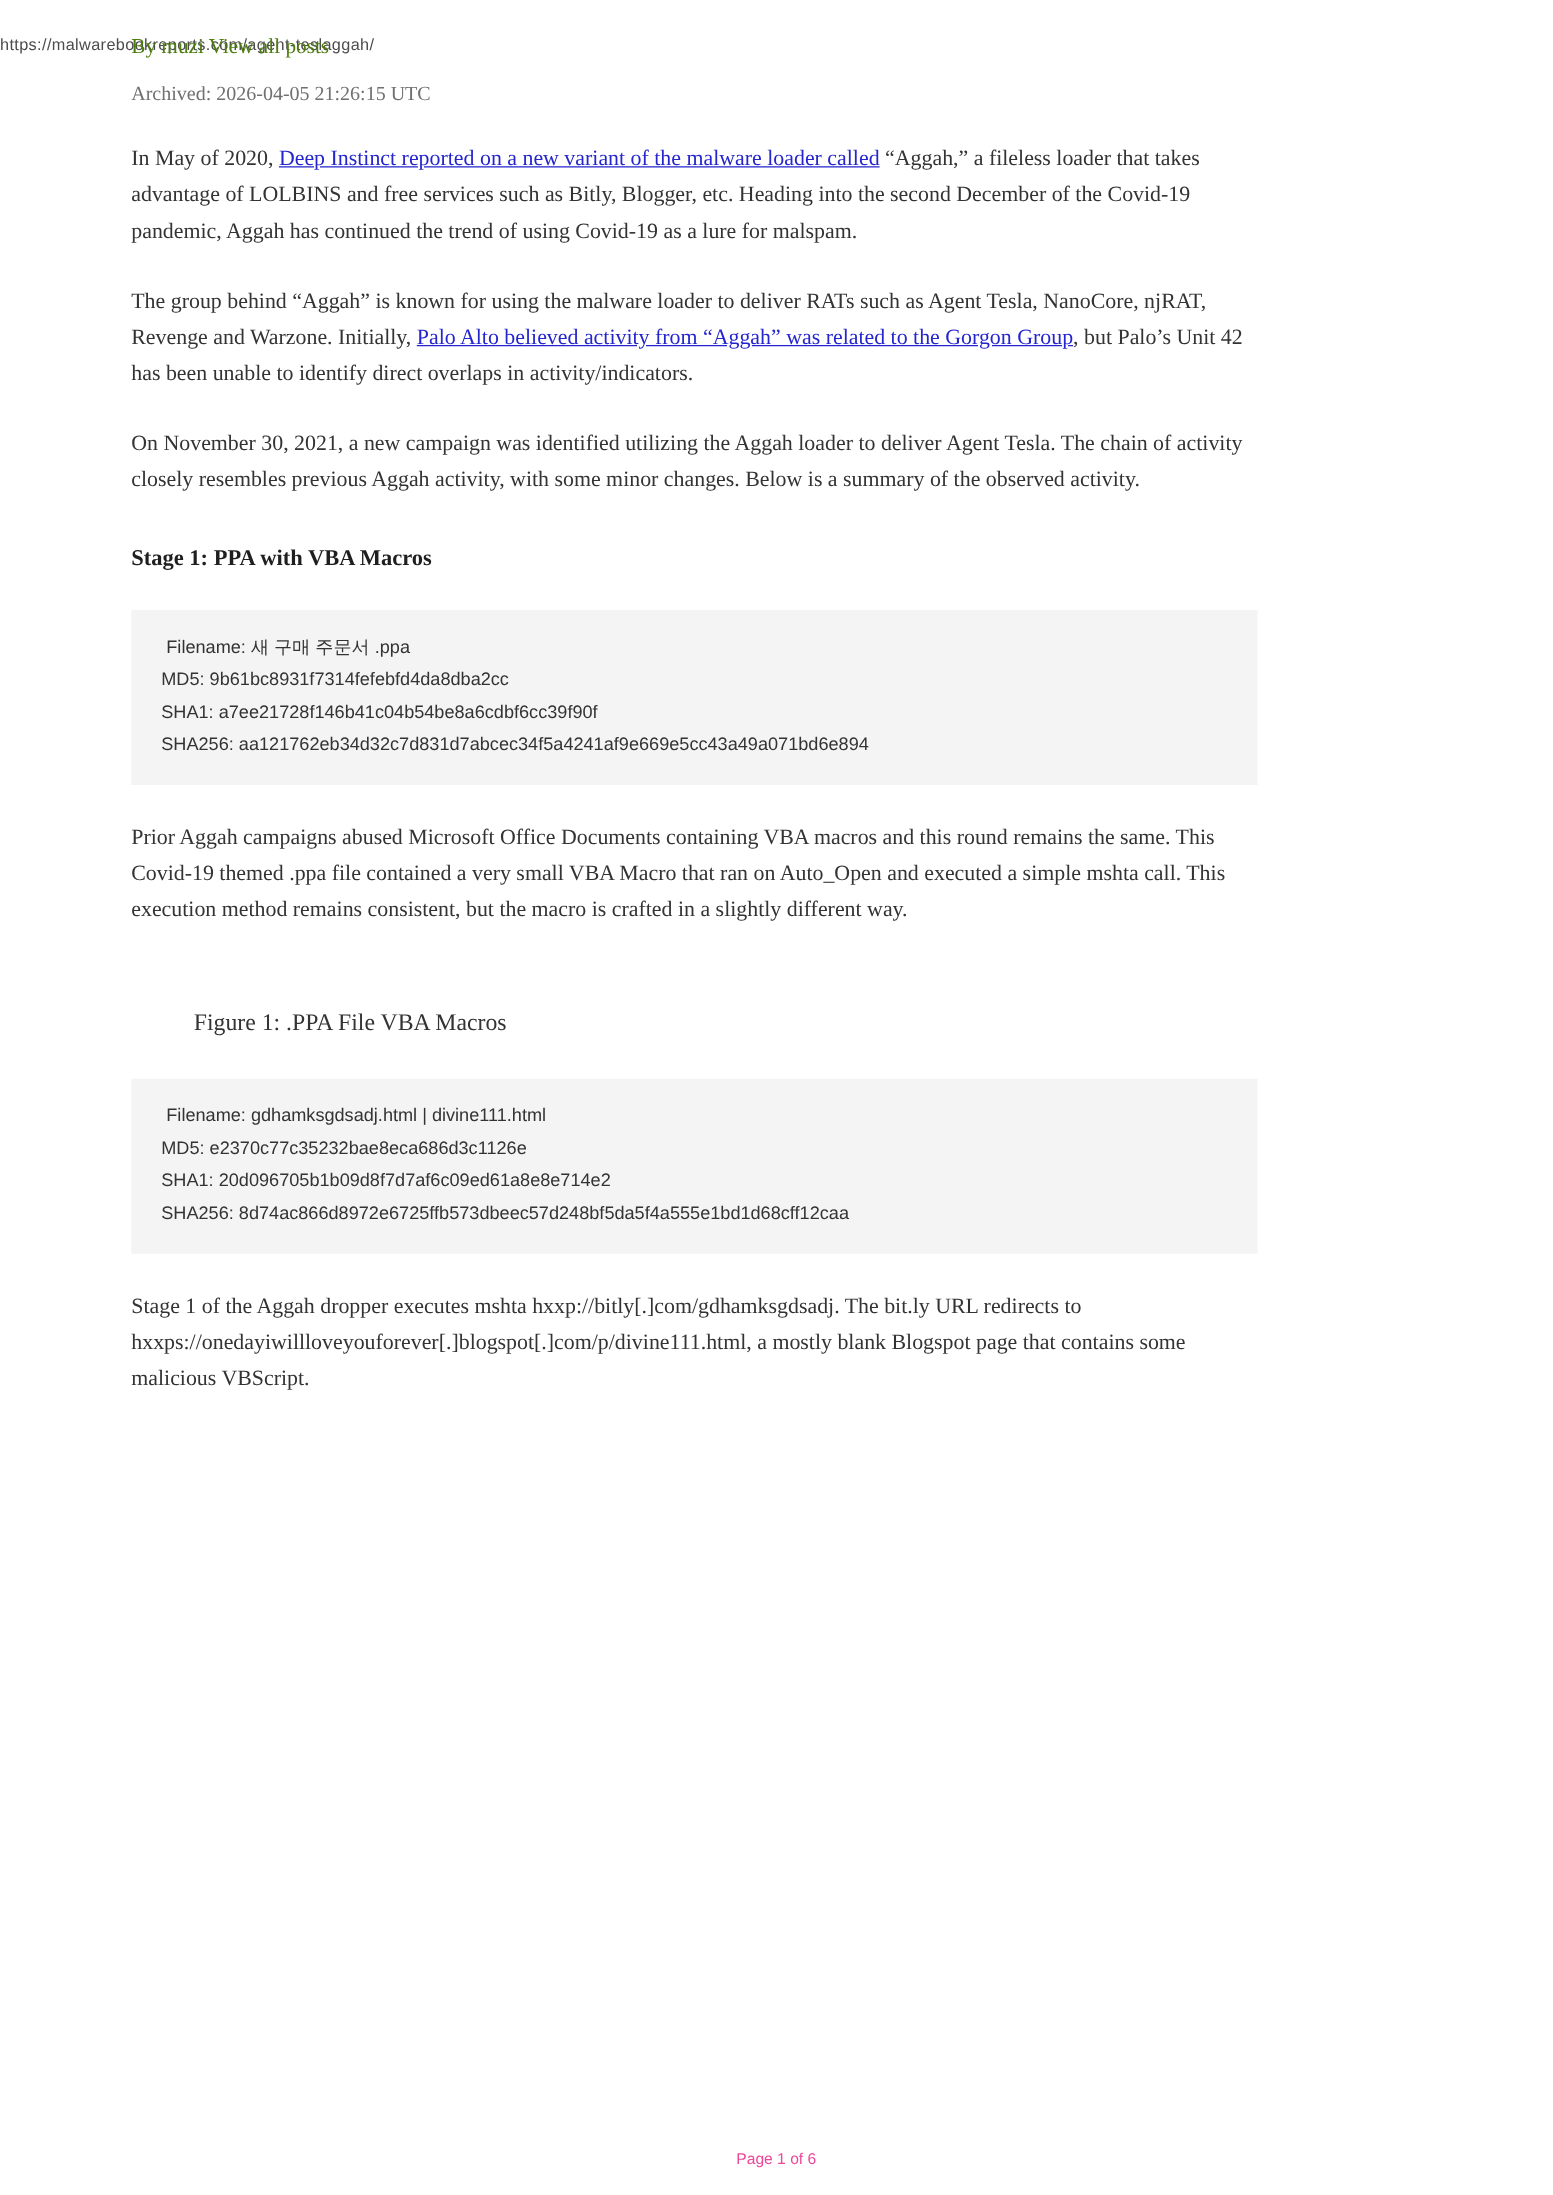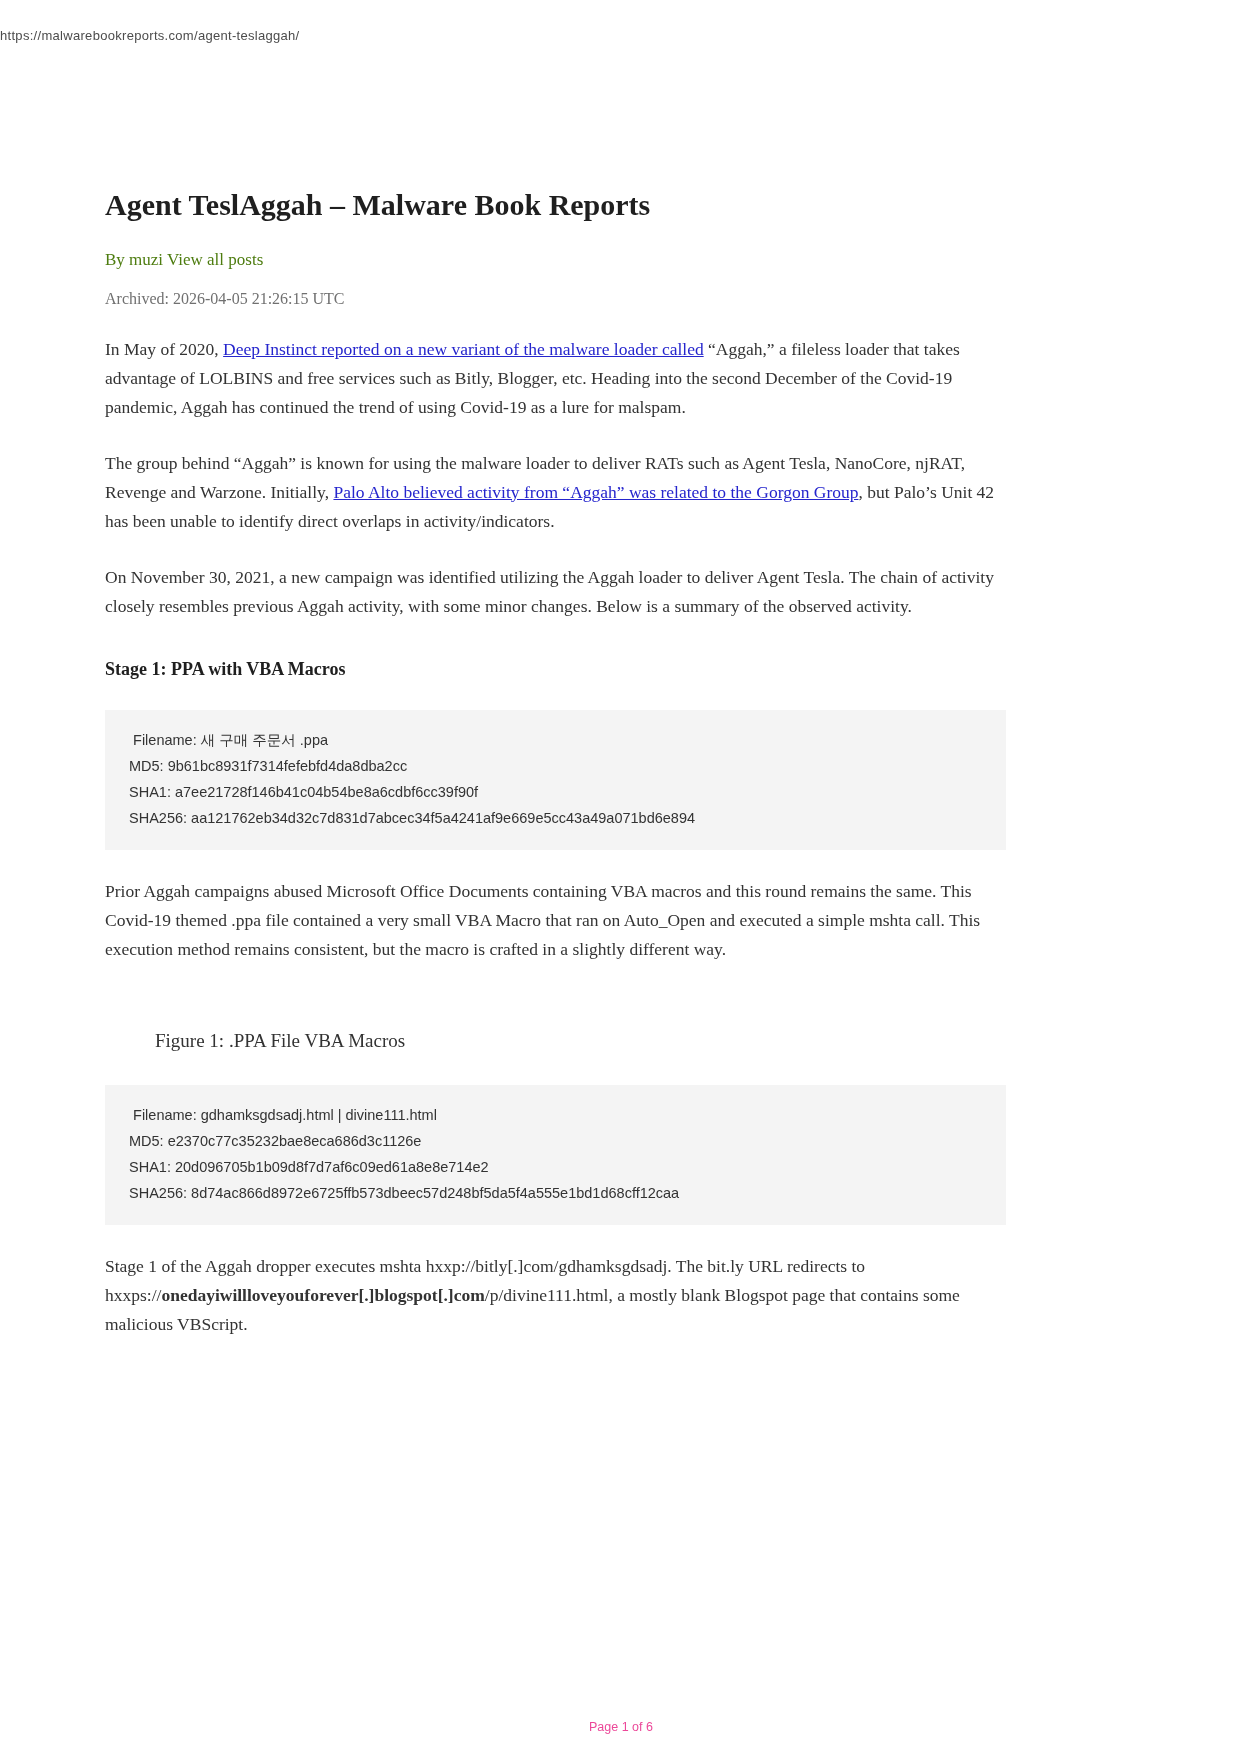--- a/index.html
+++ b/index.html
@@ -50,21 +50,21 @@
   .para {
     margin: 27px 0 0 0;
     font-size: 17.5px;
     line-height: 29px;
     color: var(--body-color, #333333);
   }
   .para .link {
     color: var(--link-color, #2525cd);
     text-decoration: underline;
   }
-  .para .bold { font-weight: 700; }
+  .para .bold { font-weight: 400; }
   .section-heading {
     margin: 38px 0 0 0;
     font-size: 18px;
     font-weight: 700;
     color: var(--heading-color, #1f1f1f);
     line-height: 1.2;
   }
   .code-block {
     margin: 30px 0 0 0;
     width: 100%;
@@ -93,21 +93,20 @@
     font-size: 12.5px;
     color: #ec4899;
   }
 </style>
 </head>
 <body>
 
 <div class="url-bar">https://malwarebookreports.com/agent-teslaggah/</div>
 
 <article class="article">
-  <h1 class="page-title">Agent TeslAggah – Malware Book Reports</h1>
   <p class="byline">By muzi View all posts</p>
   <p class="archived">Archived: 2026-04-05 21:26:15 UTC</p>
   <div id="article-blocks">
       <p class="para"><span class="">In May of 2020, </span><a href="#" class="link">Deep Instinct reported on a new variant of the malware loader called</a><span class=""> “Aggah,” a fileless loader that takes advantage of LOLBINS and free services such as Bitly, Blogger, etc. Heading into the second December of the Covid-19 pandemic, Aggah has continued the trend of using Covid-19 as a lure for malspam.</span></p>
       <p class="para"><span class="">The group behind “Aggah” is known for using the malware loader to deliver RATs such as Agent Tesla, NanoCore, njRAT, Revenge and Warzone. Initially, </span><a href="#" class="link">Palo Alto believed activity from “Aggah” was related to the Gorgon Group</a><span class="">, but Palo’s Unit 42 has been unable to identify direct overlaps in activity/indicators.</span></p>
       <p class="para"><span class="">On November 30, 2021, a new campaign was identified utilizing the Aggah loader to deliver Agent Tesla. The chain of activity closely resembles previous Aggah activity, with some minor changes. Below is a summary of the observed activity.</span></p>
       <h2 class="section-heading">Stage 1: PPA with VBA Macros</h2>
       <pre class="code-block"> Filename: 새 구매 주문서 .ppa
 MD5: 9b61bc8931f7314fefebfd4da8dba2cc
 SHA1: a7ee21728f146b41c04b54be8a6cdbf6cc39f90f

